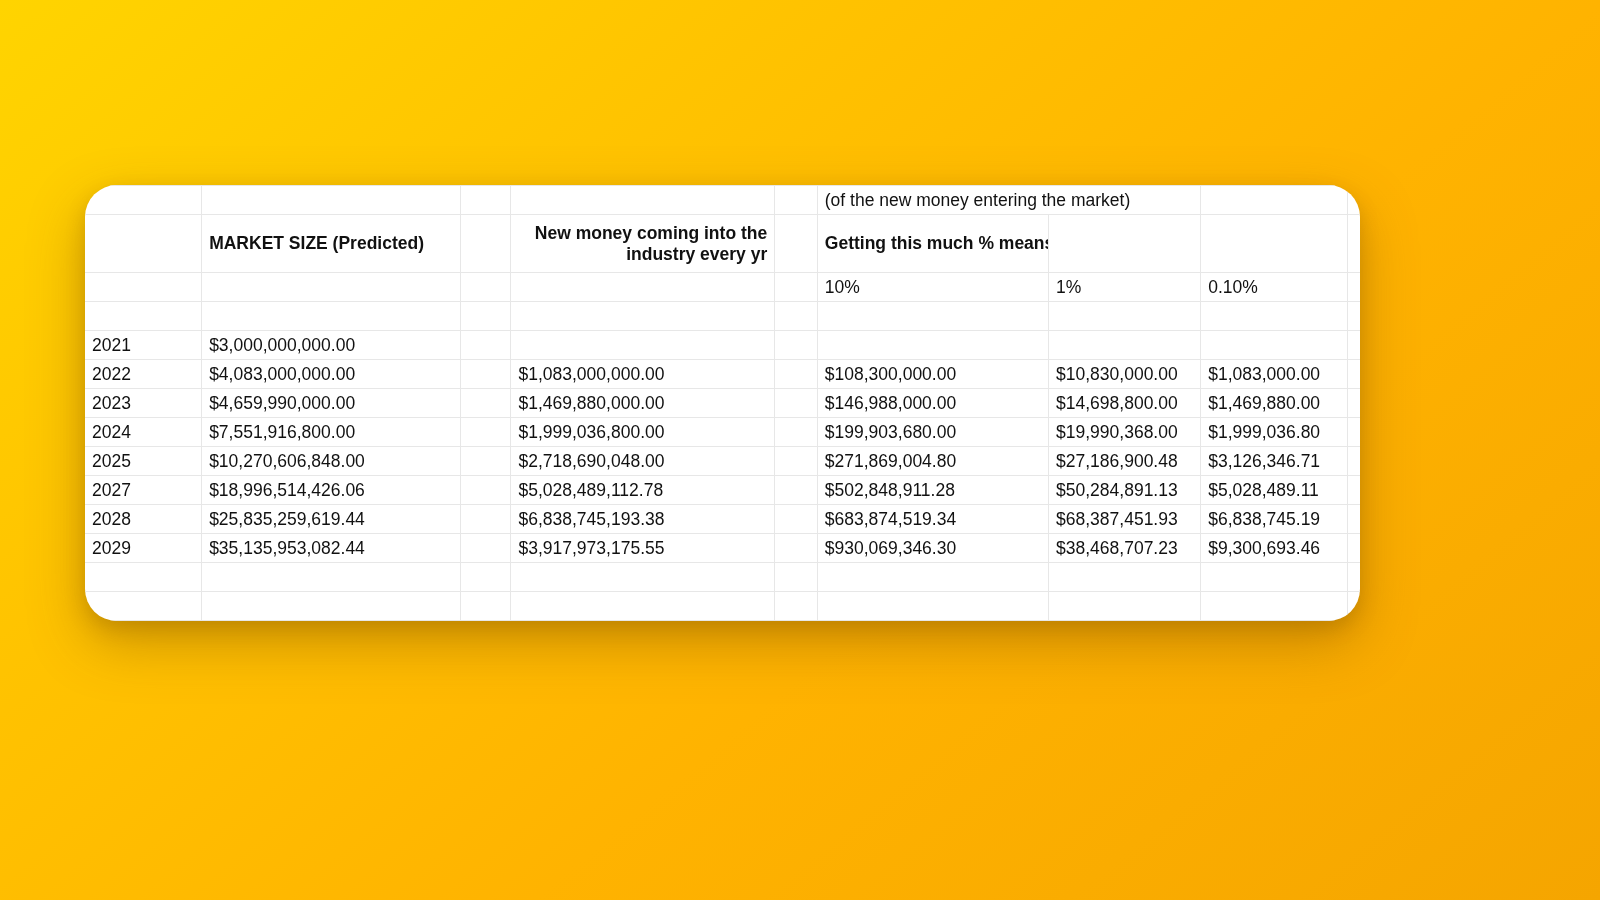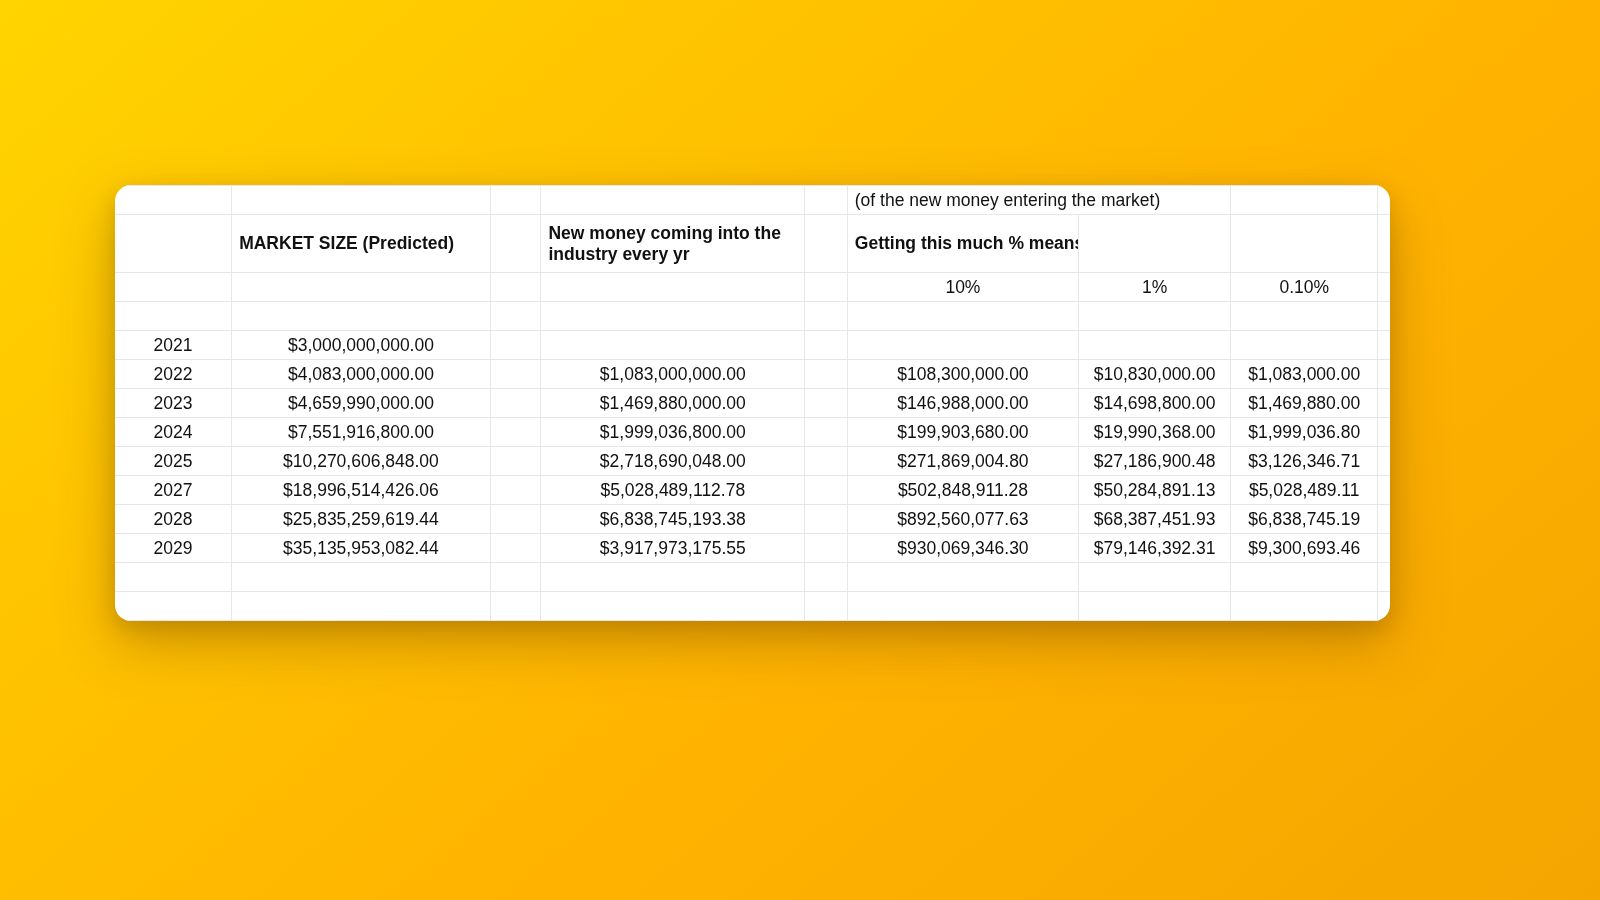--- a/index.html
+++ b/index.html
@@ -10,24 +10,23 @@
       font-family: Arial, Helvetica, sans-serif;
       position: relative;
       overflow: hidden;
     }
     .card {
       position: absolute;
       top: 185px;
       left: 85px;
       width: 1275px;
       background: #fff;
-      border-radius: 16px;
+      border-radius: 32px;
       box-shadow: 0 22px 55px rgba(140, 90, 0, 0.45), 0 8px 18px rgba(140, 90, 0, 0.25);
       overflow: hidden;
-      margin-left: 30px;
     }
     table {
       border-collapse: collapse;
       width: 100%;
       table-layout: fixed;
     }
     col.c-year   { width: 115px; }
     col.c-ms     { width: 255px; }
     col.c-sp1    { width: 50px; }
     col.c-nm     { width: 260px; }
@@ -45,23 +44,23 @@
       color: #111;
       line-height: 1.15;
       vertical-align: middle;
       white-space: nowrap;
       overflow: hidden;
     }
     tr.hdr td { height: 58px; vertical-align: middle; }
     tr.top td, tr.pct td, tr.bot td, tr.spacer td { height: 29px; }
 
     .b  { font-weight: 700; }
-    .r  { text-align: center; }
+    .r  { text-align: left; }
     .l  { text-align: left; }
-    .wrap { white-space: normal; }
+    .wrap { white-space: normal; text-align: right; }
     .edge { border-right: none; }
     tr td:first-child { border-left: none; }
   </style>
 </head>
 <body>
 
 <div class="card">
   <table>
     <colgroup>
       <col class="c-year">
@@ -184,33 +183,33 @@
         <td class="r">$50,284,891.13</td>
         <td class="r">$5,028,489.11</td>
         <td class="edge"></td>
       </tr>
       <tr>
         <td class="r">2028</td>
         <td class="r">$25,835,259,619.44</td>
         <td></td>
         <td class="r">$6,838,745,193.38</td>
         <td></td>
-        <td class="r">$892,560,077.63</td>
+        <td class="r">$683,874,519.34</td>
         <td class="r">$68,387,451.93</td>
         <td class="r">$6,838,745.19</td>
         <td class="edge"></td>
       </tr>
       <tr>
         <td class="r">2029</td>
         <td class="r">$35,135,953,082.44</td>
         <td></td>
         <td class="r">$3,917,973,175.55</td>
         <td></td>
         <td class="r">$930,069,346.30</td>
-        <td class="r">$79,146,392.31</td>
+        <td class="r">$38,468,707.23</td>
         <td class="r">$9,300,693.46</td>
         <td class="edge"></td>
       </tr>
 
       <tr class="bot">
         <td></td>
           <td></td>
           <td></td>
           <td></td>
           <td></td>

